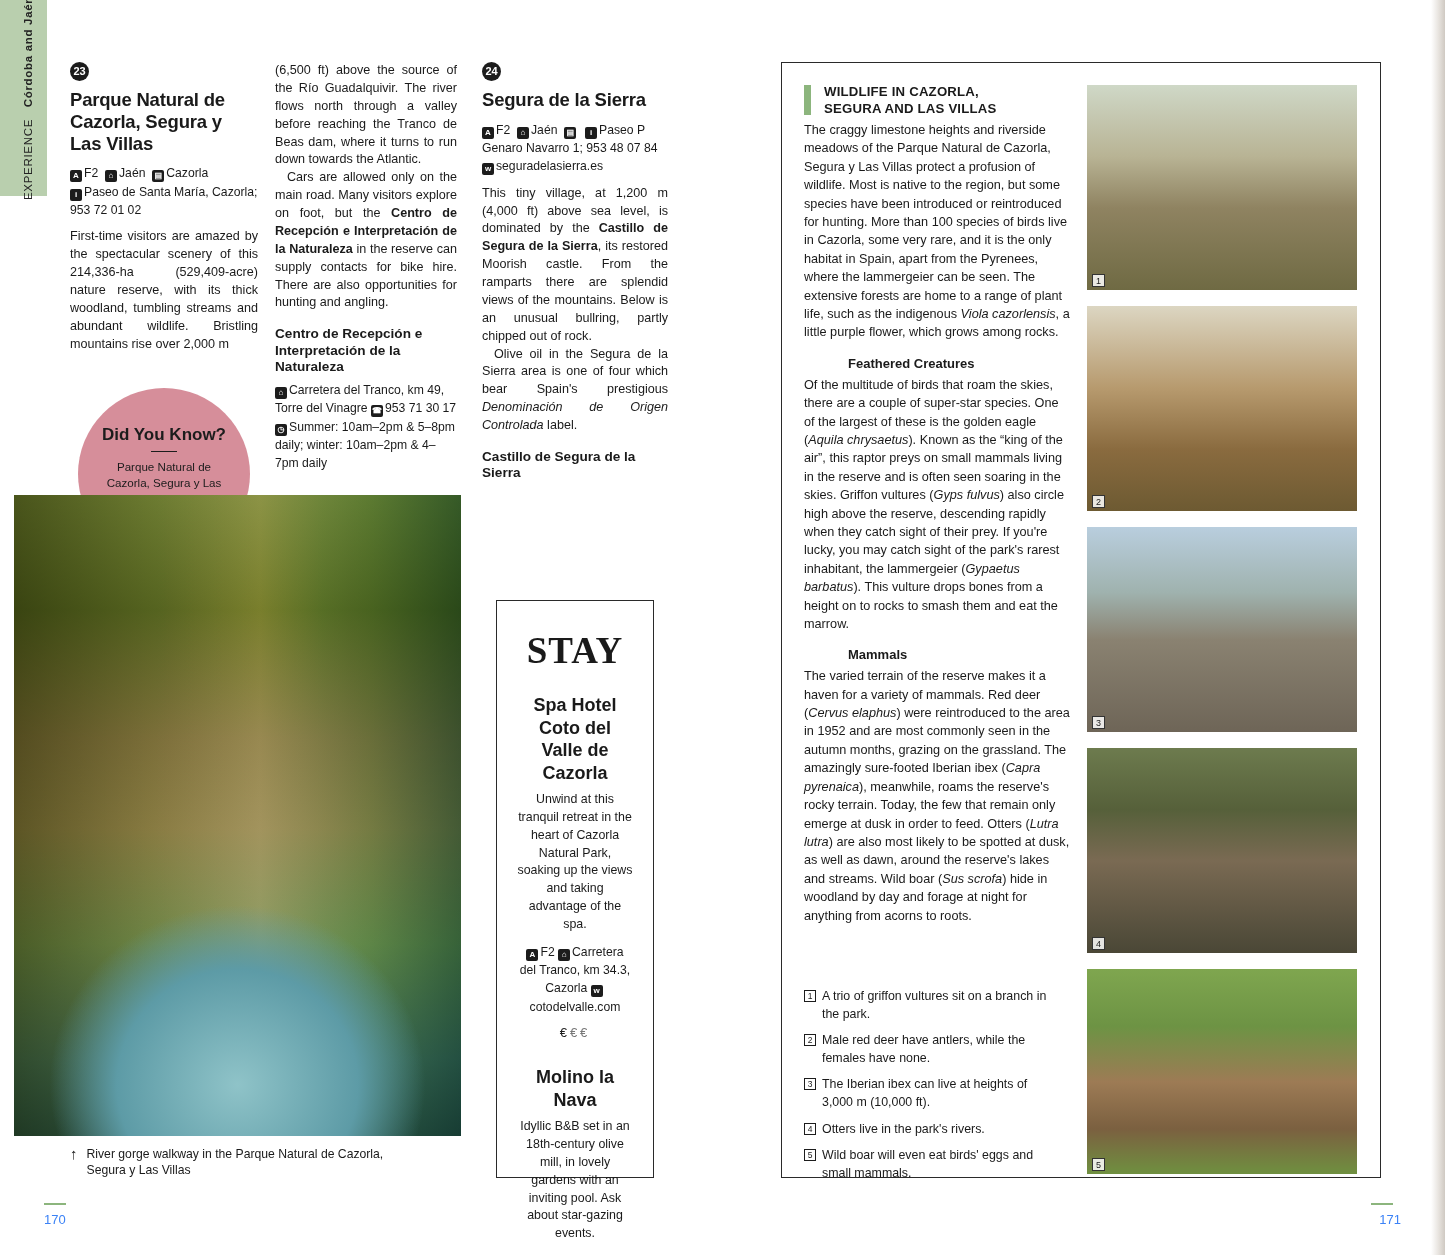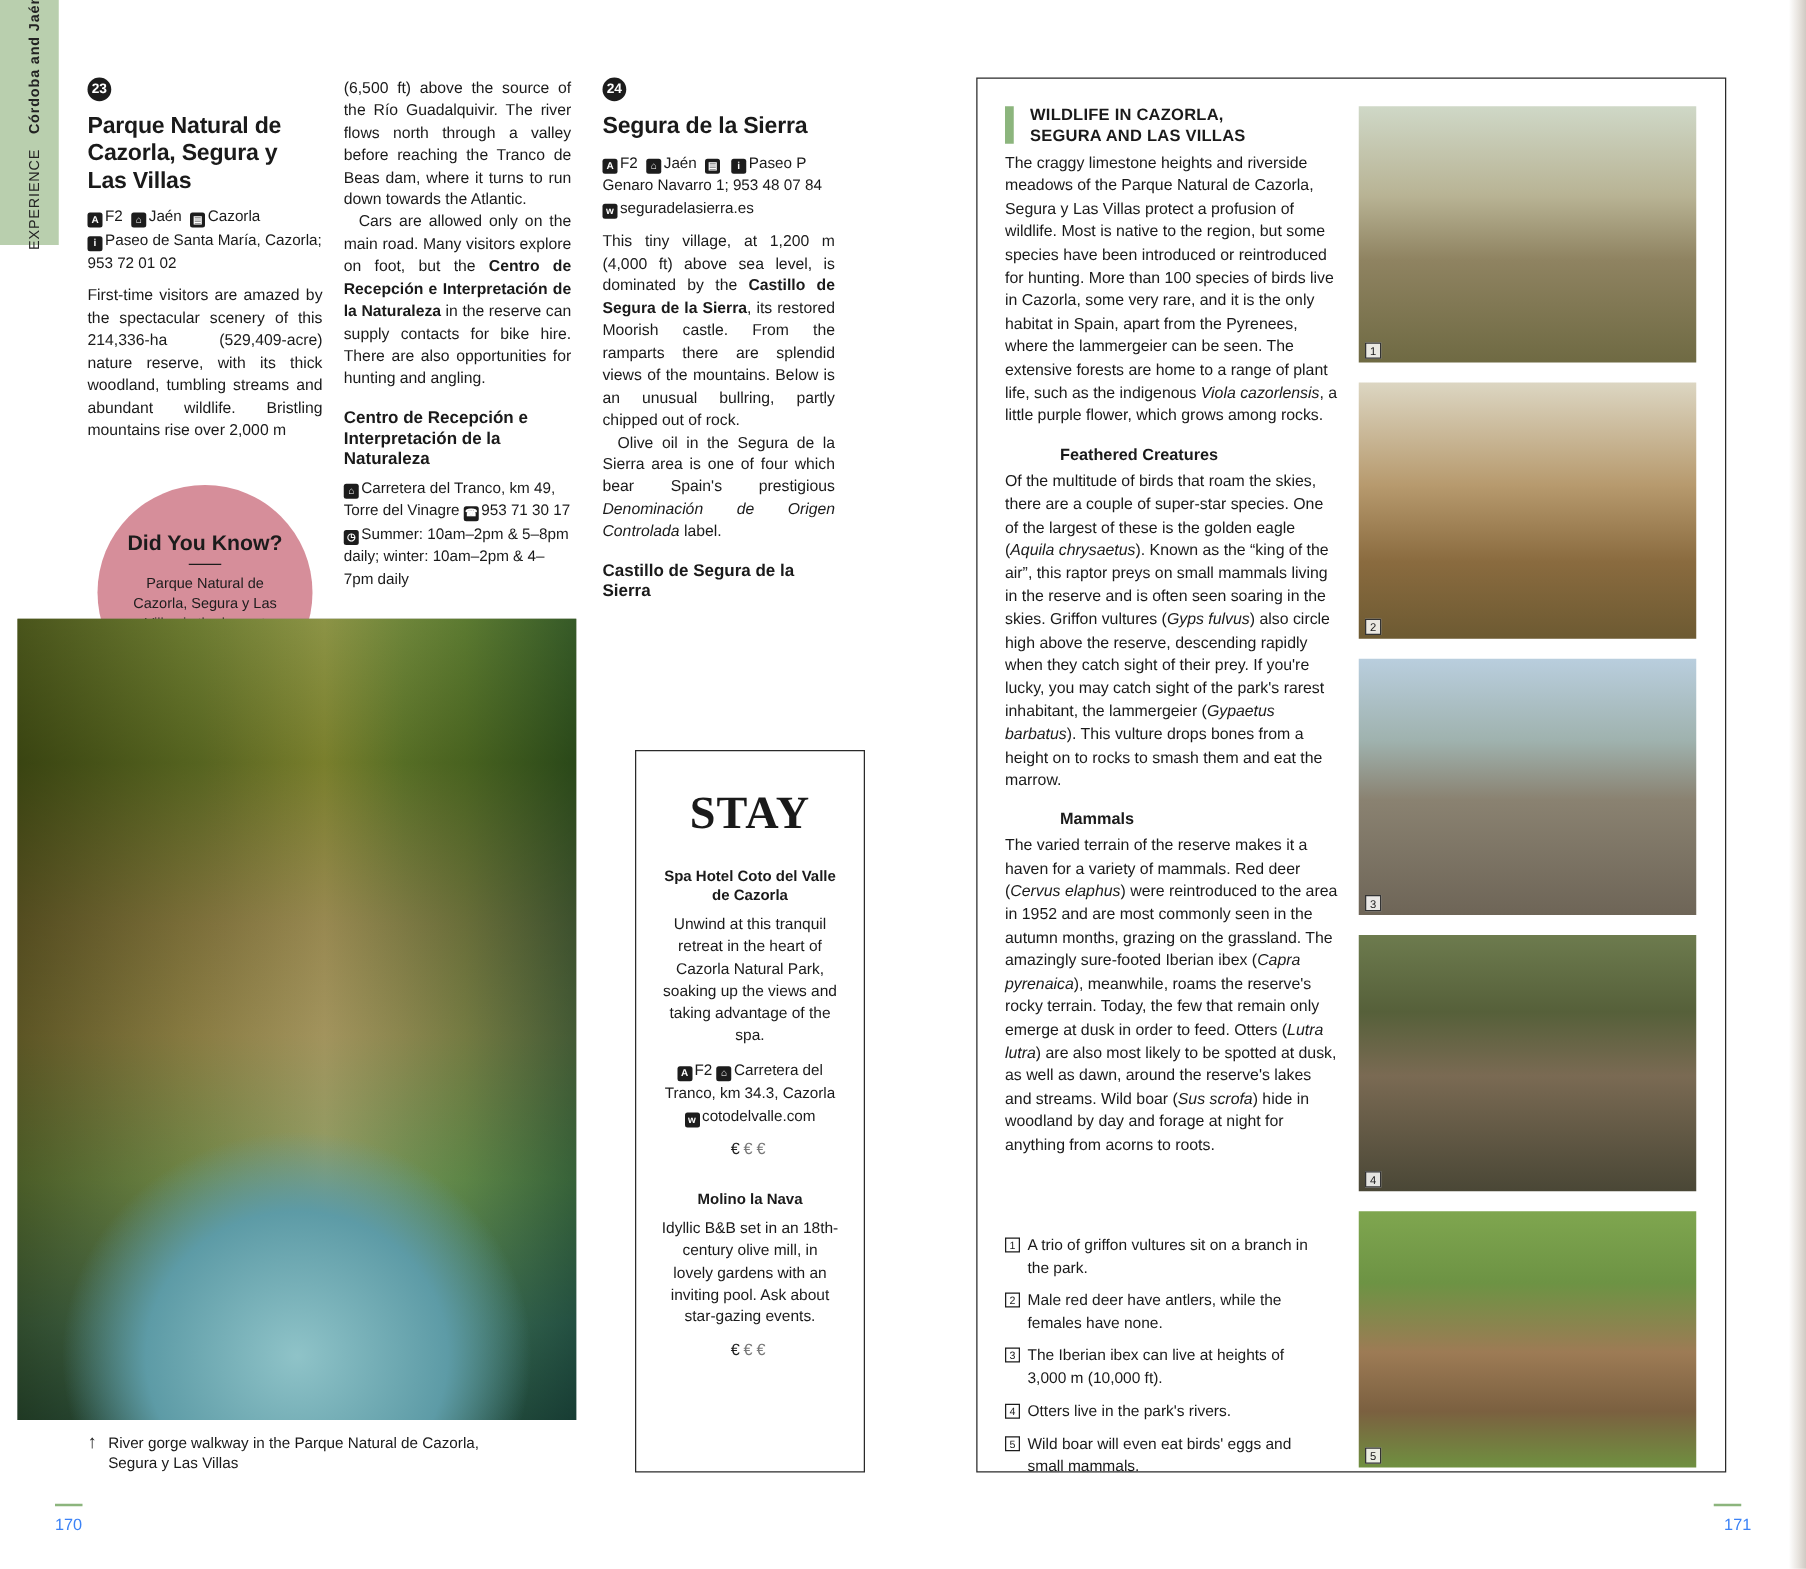--- a/index.html
+++ b/index.html
@@ -82,21 +82,21 @@
 
   
   .staybox {
     position: absolute; border: 1px solid #2a2a2a;
     padding: 22px 20px 24px; text-align: center;
   }
   .staybox h2 {
     font-family: "Liberation Serif", serif;
     font-size: 37px; letter-spacing: 1px; margin: 6px 0 22px; font-weight: bold;
   }
-  .stay-name { font-size: 12px; font-weight: bold; line-height: 1.25; margin-bottom: 7px; }
+  .stay-name { font-size: 18px; font-weight: bold; line-height: 1.25; margin-bottom: 7px; }
   .stay-desc { font-size: 12.4px; line-height: 1.44; }
   .stay-meta { font-size: 12.2px; line-height: 1.5; margin-top: 9px; }
   .euros { margin-top: 9px; font-size: 13px; letter-spacing: 3px; color: #777; }
   .euros .on { color: #1c1c1c; }
   .stay-div { height: 26px; }
 
   
   .feature {
     position: absolute; border: 1px solid #2a2a2a;
   }
@@ -205,21 +205,21 @@
       </div>
       <p>
         <span>This tiny village, at 1,200 m (4,000 ft) above sea level, is dominated by the </span><b class="ibold">Castillo de Segura de la Sierra</b><span>, its restored Moorish castle. From the ramparts there are splendid views of the mountains. Below is an unusual bullring, partly chipped out of rock.</span>
       </p>
       <p style="text-indent:12px;">
         <span>Olive oil in the Segura de la Sierra area is one of four which bear Spain's prestigious </span><i>Denominación de Origen Controlada</i><span> label.</span>
       </p>
       <h3 class="sub">Castillo de Segura de la Sierra</h3>
     </div>
 
-    <div class="staybox" style="left:508px; top:600px; width:184px; height:578px;">
+    <div class="staybox" style="left:496px; top:600px; width:158px; height:578px;">
       <h2>STAY</h2>
 
       <div>
         <div class="stay-name">Spa Hotel Coto del Valle de Cazorla</div>
         <div class="stay-desc">Unwind at this tranquil retreat in the heart of Cazorla Natural Park, soaking up the views and taking advantage of the spa.</div>
         <div class="stay-meta">
           <span class="ico">A</span><span>F2</span>
           <span class="ico">⌂</span><span>Carretera del Tranco, km 34.3, Cazorla</span>
           <span class="ico">w</span><span>cotodelvalle.com</span>
         </div>

